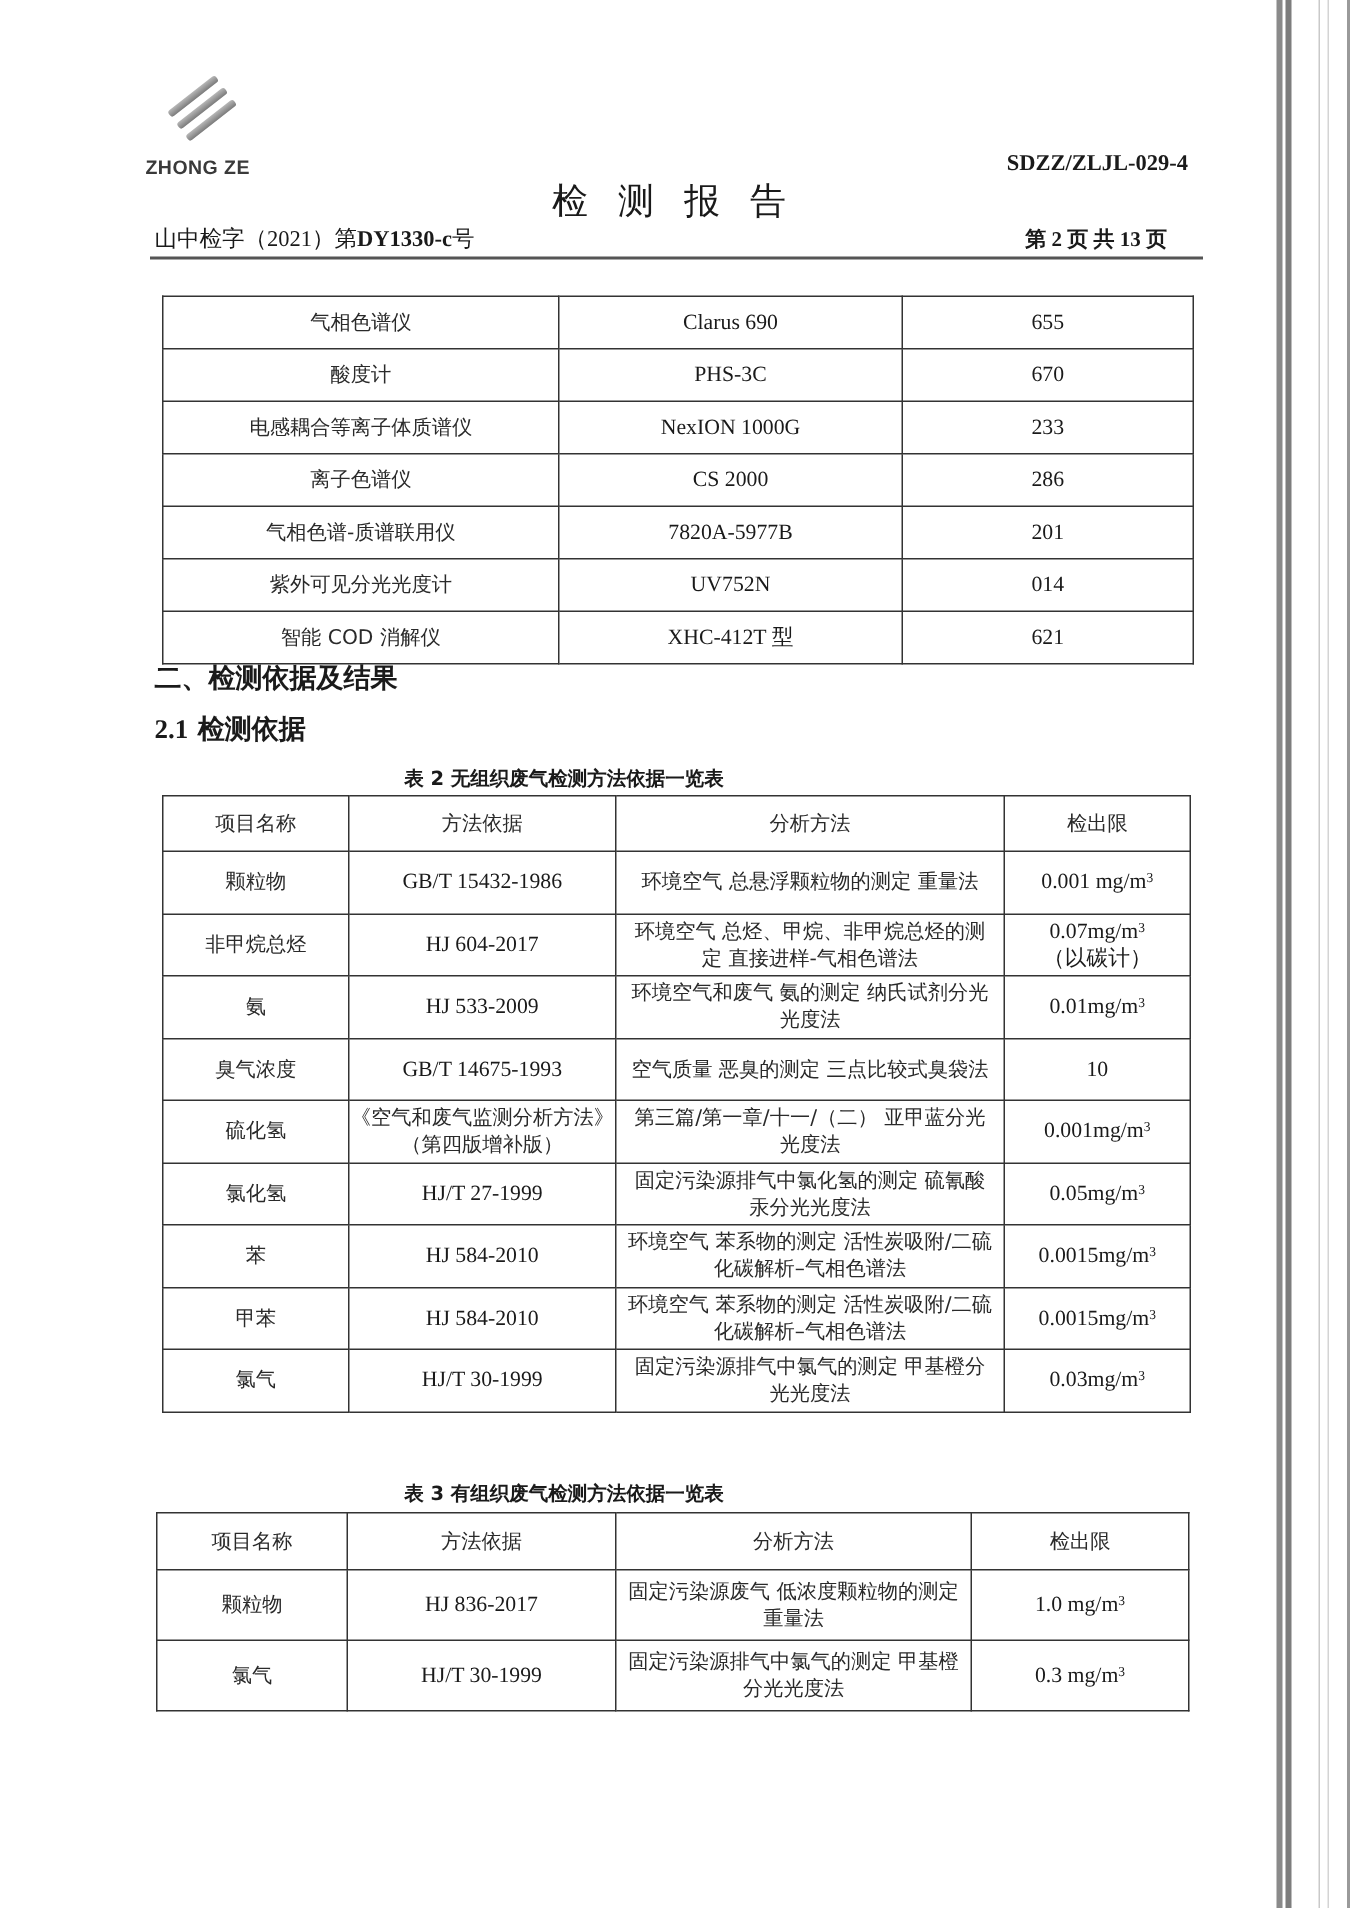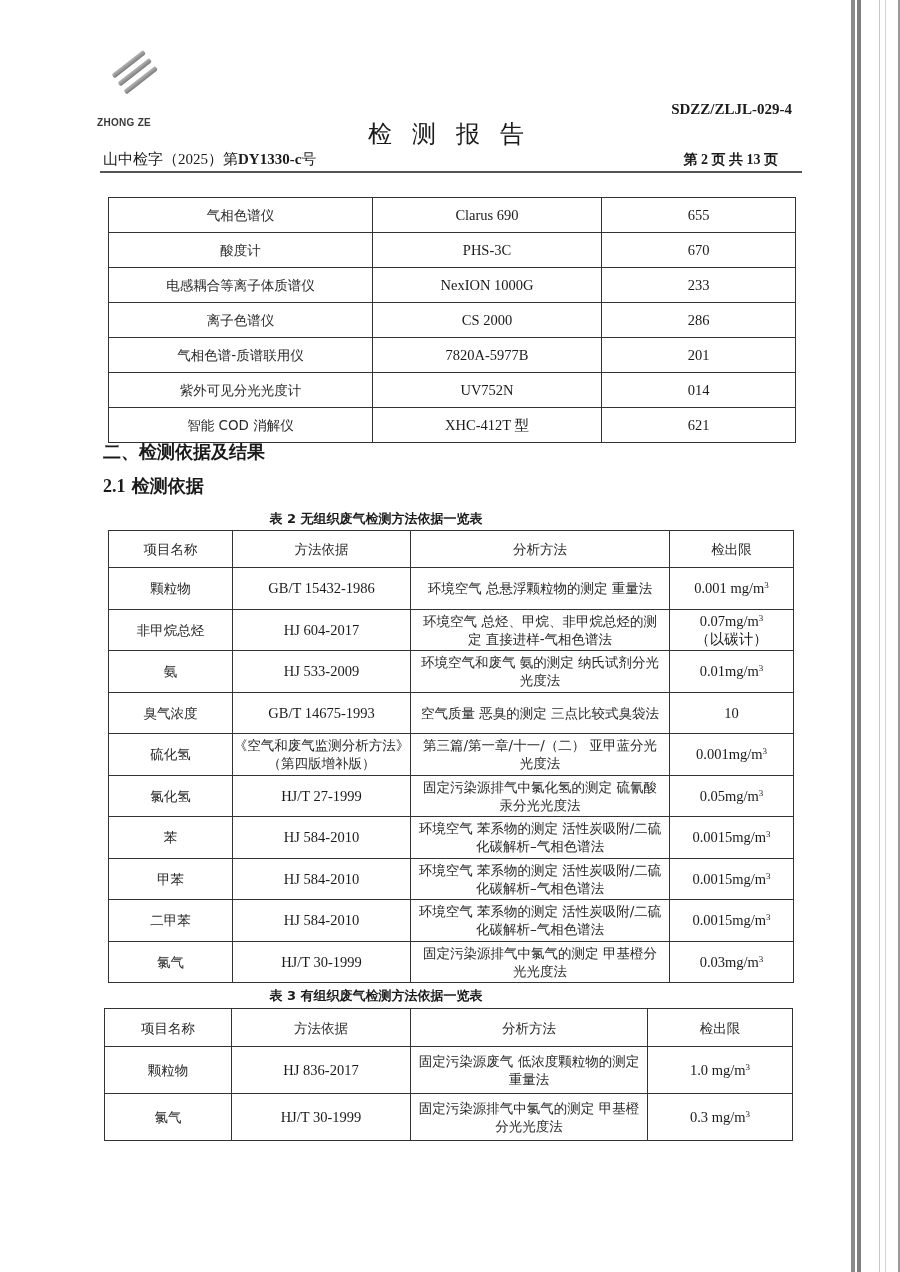--- a/index.html
+++ b/index.html
@@ -9,21 +9,21 @@
   .binding-edge { position: absolute; top: 0; bottom: 0; }
   .edge-a { left: 851px; width: 4px; background: #8a8a8a; }
   .edge-b { left: 857px; width: 4px; background: #7d7d7d; }
   .edge-c { left: 879px; width: 1px; background: #c9c9c9; }
   .edge-d { left: 885px; width: 1px; background: #d4d4d4; }
   .edge-e { left: 898px; width: 2px; background: #9a9a9a; }
 
   .logo { position: absolute; left: 97px; top: 58px; width: 70px; height: 60px; }
   .logo-bars { position: absolute; left: 12px; top: 4px; width: 44px; height: 34px; }
   .logo-bars span { position: absolute; height: 5px; width: 40px; background: linear-gradient(#b8b8b8, #7a7a7a); border-radius: 2px; transform: rotate(-38deg); transform-origin: left center; }
-  .logo-text { position: absolute; left: 0; top: 46px; font-family: "Liberation Sans", sans-serif; font-weight: bold; font-size: 10px; color: #3a3a3a; letter-spacing: 0.3px; white-space: nowrap; margin-top: 13px; }
+  .logo-text { position: absolute; left: 0; top: 46px; font-family: "Liberation Sans", sans-serif; font-weight: bold; font-size: 13px; color: #3a3a3a; letter-spacing: 0.3px; white-space: nowrap; }
 
   .doc-code { position: absolute; right: 108px; top: 101px; font-weight: bold; font-size: 15px; }
   .title { position: absolute; left: 0; width: 892px; top: 118px; text-align: center; font-family: "DejaVu Serif", serif; font-size: 24px; letter-spacing: 20px; padding-left: 20px; }
   .report-no { position: absolute; left: 103px; top: 150px; font-size: 15px; }
   .report-no b { font-weight: bold; }
   .page-info { position: absolute; right: 122px; top: 151px; font-size: 14px; font-weight: bold; }
   .header-rule { position: absolute; left: 100px; top: 171px; width: 702px; height: 2px; background: #555; }
 
   table { position: absolute; border-collapse: collapse; table-layout: fixed; }
   td, th { border: 1px solid #333; text-align: center; vertical-align: middle; font-weight: normal; font-size: 14.5px; line-height: 18px; }
@@ -66,21 +66,21 @@
     <span style="left:4px; top:12px;"></span>
     <span style="left:10px; top:20px;"></span>
     <span style="left:16px; top:28px;"></span>
   </div>
   <div class="logo-text">ZHONG ZE</div>
 </div>
 
 <div class="doc-code">SDZZ/ZLJL-029-4</div>
 <div class="title">检测报告</div>
 <div class="report-no">
-  <span>山中检字（2025）第</span><b>DY1330-c</b><span>号</span>
+  <span>山中检字（2021）第</span><b>DY1330-c</b><span>号</span>
 </div>
 <div class="page-info">第 2 页  共 13 页</div>
 <div class="header-rule"></div>
 
 <table id="t1">
   <colgroup>
       <col style="width:264px">
       <col style="width:229px">
       <col style="width:194px">
     </colgroup>
@@ -188,26 +188,20 @@
         <td class="cn method-cell"><span>环境空气  苯系物的测定  活性炭吸附/二硫化碳解析–气相色谱法</span></td>
         <td><span>0.0015mg/m</span><sup>3</sup></td>
       </tr>
       <tr>
         <td class="cn"><span>甲苯</span></td>
         <td><span>HJ 584-2010</span></td>
         <td class="cn method-cell"><span>环境空气  苯系物的测定  活性炭吸附/二硫化碳解析–气相色谱法</span></td>
         <td><span>0.0015mg/m</span><sup>3</sup></td>
       </tr>
       <tr>
-        <td class="cn"><span>二甲苯</span></td>
-        <td><span>HJ 584-2010</span></td>
-        <td class="cn method-cell"><span>环境空气  苯系物的测定  活性炭吸附/二硫化碳解析–气相色谱法</span></td>
-        <td><span>0.0015mg/m</span><sup>3</sup></td>
-      </tr>
-      <tr>
         <td class="cn"><span>氯气</span></td>
         <td><span>HJ/T 30-1999</span></td>
         <td class="cn method-cell"><span>固定污染源排气中氯气的测定  甲基橙分光光度法</span></td>
         <td><span>0.03mg/m</span><sup>3</sup></td>
       </tr>
     </tbody>
 </table>
 
 <div class="caption" id="cap3">表 3  有组织废气检测方法依据一览表</div>
 <table id="t3">

